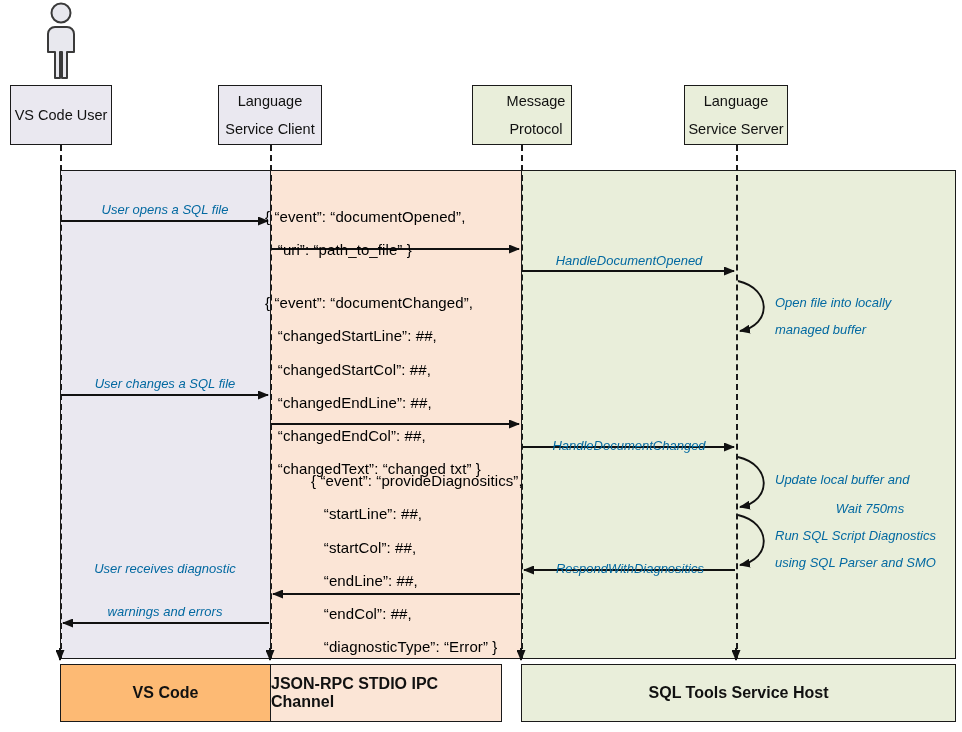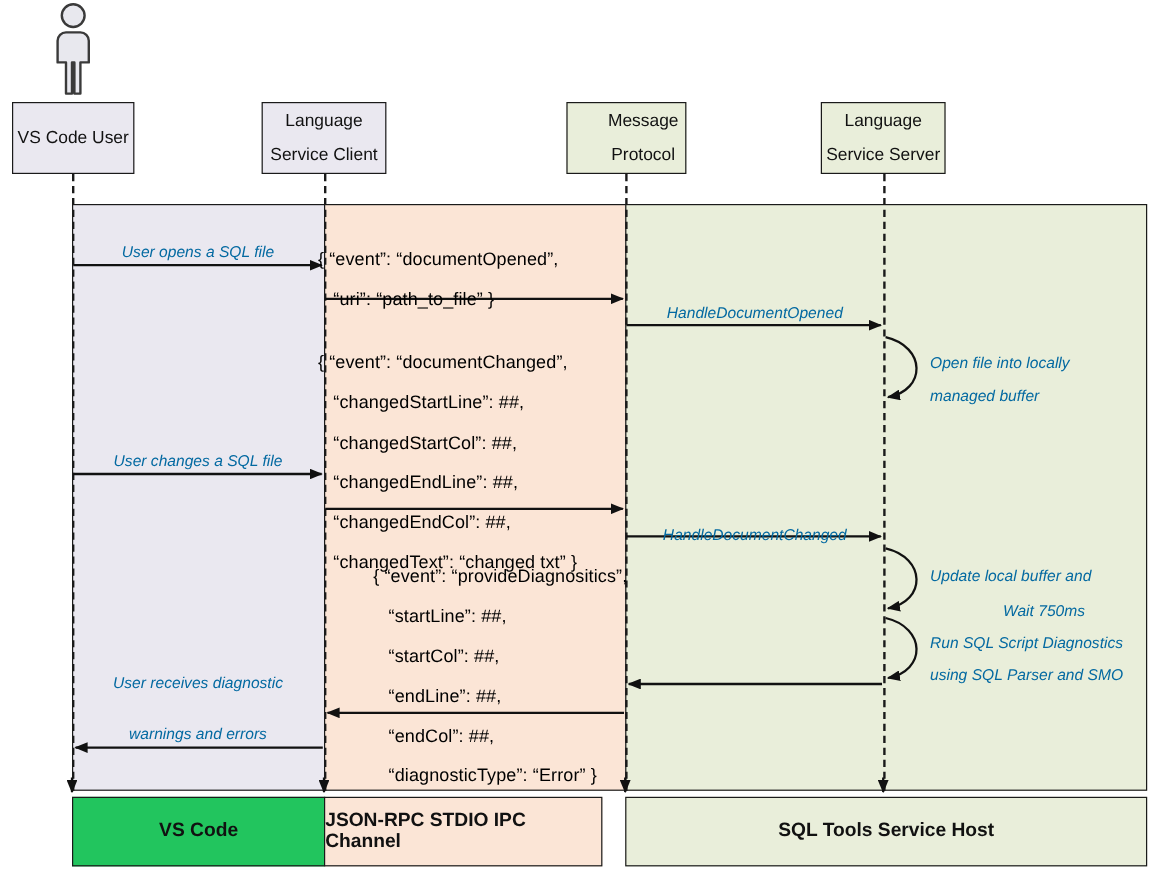--- a/index.html
+++ b/index.html
@@ -84,21 +84,21 @@
   }
 
   
   .legend{
     position:absolute;
     box-sizing:border-box;
     border:1.6px solid #1a1a1a;
     display:flex;align-items:center;justify-content:center;
     font-size:16px;font-weight:bold;color:#111;
   }
-  #leg-vscode{left:60px;  top:664px; width:211px; height:58px; background:#22c55e;}
+  #leg-vscode{left:60px;  top:664px; width:211px; height:58px; background:#fdba74;}
   #leg-ipc   {left:270px; top:664px; width:232px; height:58px; background:#fbe5d6;}
   #leg-host  {left:521px; top:664px; width:435px; height:58px; background:#e9eeda;}
 </style>
 </head>
 <body>
 
 <div id="canvas">
 
   <div class="band" id="band-vscode"></div>
   <div class="band" id="band-ipc"></div>
@@ -176,20 +176,21 @@
 
   <div class="caption" style="left:60px; top:373px; width:210px;">User changes a SQL file</div>
 
   <div class="caption" style="left:55px; top:558px; width:220px;">User receives diagnostic</div>
   <div class="caption" style="left:55px; top:601px; width:220px;">warnings and errors</div>
 
   <div class="caption" style="left:523px; top:250px; width:212px;">HandleDocumentOpened</div>
 
   <div class="caption" style="left:523px; top:435px; width:212px;">HandleDocumentChanged</div>
 
+  <div class="caption" style="left:524px; top:558px; width:212px;">RespondWithDiagnositics</div>
 
   <div class="caption" style="left:775px; top:292px; width:190px; text-align:left;">Open file into locally</div>
   <div class="caption" style="left:775px; top:319px; width:190px; text-align:left;">managed buffer</div>
 
   <div class="caption" style="left:775px; top:469px; width:190px; text-align:left;">Update local buffer and</div>
   <div class="caption" style="left:775px; top:498px; width:190px; text-align:center;">Wait 750ms</div>
 
   <div class="caption" style="left:775px; top:525px; width:190px; text-align:left;">Run SQL Script Diagnostics</div>
   <div class="caption" style="left:775px; top:552px; width:190px; text-align:left;">using SQL Parser and SMO</div>
 

